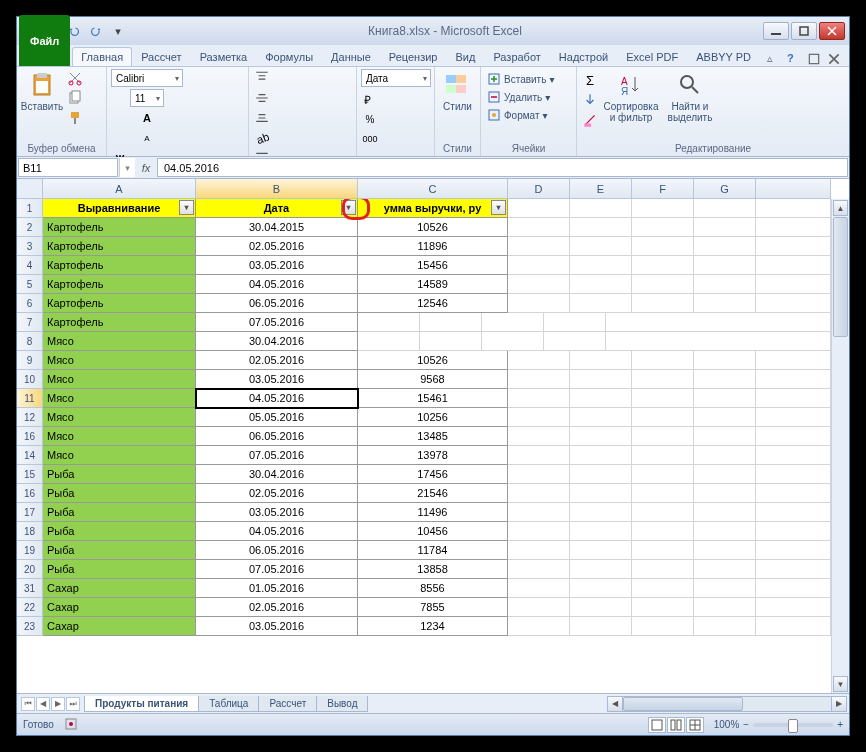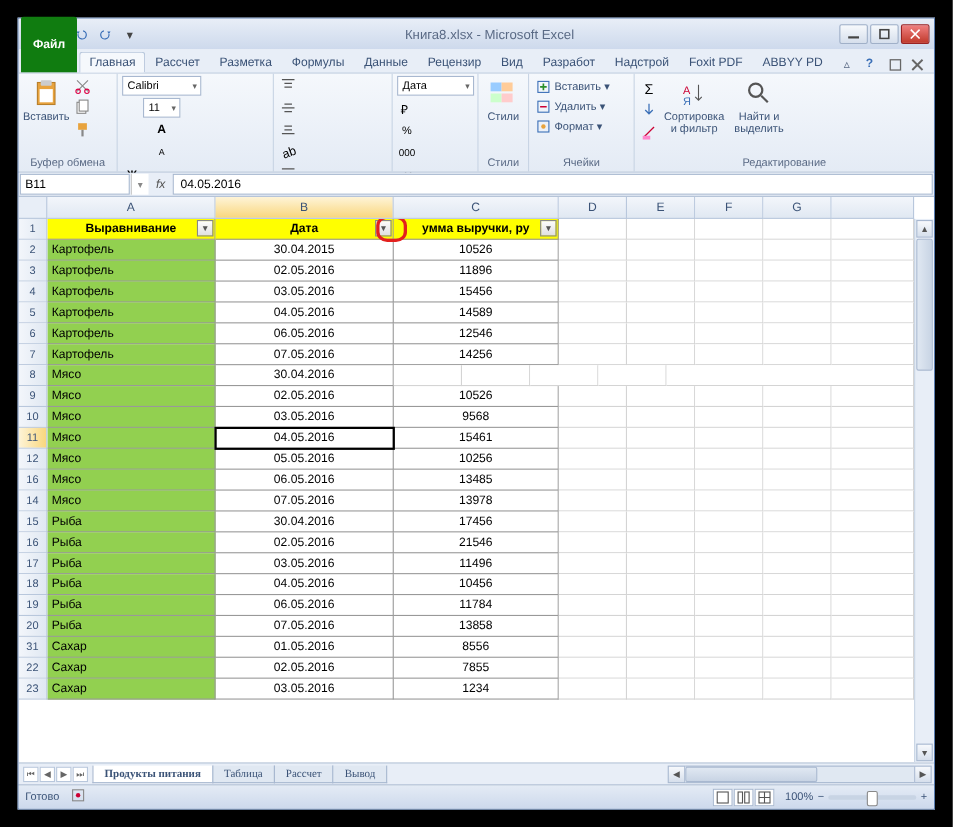--- a/index.html
+++ b/index.html
@@ -72,21 +72,21 @@
 .red-circle { position: absolute; width: 28px; height: 24px; border: 3px solid #e3201e; border-radius: 10px / 9px; z-index: 10; pointer-events: none; }
 
 .vscroll { position: absolute; top: 20px; right: 0; width: 18px; bottom: 0; background: #e8eef7; border-left: 1px solid #c8d4e4; }
 .vscroll .arr { height: 16px; background: linear-gradient(#f7f9fc,#d6dfec); border: 1px solid #a8b8d0; margin: 1px; display: flex; align-items: center; justify-content: center; font-size: 8px; color: #555; }
 .vscroll .thumb { margin: 1px; height: 120px; background: linear-gradient(90deg,#e0e8f2,#c8d4e4); border: 1px solid #a8b8d0; border-radius: 2px; }
 
 
 .sheet-tabs { height: 20px; background: #e8eef7; display: flex; align-items: center; border-top: 1px solid #a8b8d0; font-size: 10px; }
 .st-nav { display: flex; gap: 1px; padding: 0 4px; }
 .st-nav span { width: 14px; height: 14px; border: 1px solid #b8c7dc; background: #fff; display: flex; align-items: center; justify-content: center; font-size: 8px; color: #666; }
-.st-tab { padding: 2px 10px; border: 1px solid #a8b8d0; border-top: none; background: #e0e8f2; color: #3b5377; margin-right: -1px; font-family: Liberation Serif, serif; }
+.st-tab { padding: 2px 10px; border: 1px solid #a8b8d0; border-top: none; background: #e0e8f2; color: #3b5377; margin-right: -1px; }
 .st-tab.active { background: #fff; font-weight: bold; }
 .sheet-tabs .hspacer { flex: 1; }
 .hscroll { width: 240px; height: 16px; display: flex; margin-right: 2px; }
 .hscroll .arr { width: 16px; background: linear-gradient(#f7f9fc,#d6dfec); border: 1px solid #a8b8d0; display: flex; align-items: center; justify-content: center; font-size: 8px; color: #555; }
 .hscroll .track { flex: 1; background: #e0e8f2; border-top: 1px solid #a8b8d0; border-bottom: 1px solid #a8b8d0; position: relative; }
 .hscroll .thumb { position: absolute; left: 0; top: 0; bottom: 0; width: 120px; background: linear-gradient(#e0e8f2,#c8d4e4); border: 1px solid #a8b8d0; border-radius: 2px; }
 
 
 .statusbar { height: 22px; background: linear-gradient(#e4ebf5,#cdd9ec); border-top: 1px solid #a8b8d0; display: flex; align-items: center; font-size: 10px; color: #3b5377; padding: 0 6px; gap: 10px; text-align: right; }
 .statusbar .spacer { flex: 1; }
@@ -164,21 +164,21 @@
     <div class="rtab file">Файл</div>
     <div class="rtab active">Главная</div>
     <div class="rtab">Рассчет</div>
     <div class="rtab">Разметка</div>
     <div class="rtab">Формулы</div>
     <div class="rtab">Данные</div>
     <div class="rtab">Рецензир</div>
     <div class="rtab">Вид</div>
     <div class="rtab">Разработ</div>
     <div class="rtab">Надстрой</div>
-    <div class="rtab">Foxit PDF</div>
+    <div class="rtab">Excel PDF</div>
     <div class="rtab">ABBYY PD</div>
     <div class="spacer"></div>
     <div class="help-icons">
       <span style="color:#5a6a85;font-size:11px">▵</span>
       <span style="color:#3a6fb7;font-weight:bold">?</span>
       <span>
             <svg viewBox="0 0 12 12">
               <rect x="2" y="2" width="8" height="8" fill="none" stroke="#666"></rect>
             </svg>
           </span>
@@ -533,21 +533,20 @@
             <div class="cell colC wC">12546</div>
             <div class="cell empty wD"></div>
             <div class="cell empty wE"></div>
             <div class="cell empty wF"></div>
             <div class="cell empty wG"></div>
             <div class="cell empty wRest"></div>
           </div>
           <div class="crow">
             <div class="cell colA wA">Картофель</div>
             <div class="cell colB wB">07.05.2016</div>
-            <div class="cell colC wC">14256</div>
             <div class="cell empty wD"></div>
             <div class="cell empty wE"></div>
             <div class="cell empty wF"></div>
             <div class="cell empty wG"></div>
             <div class="cell empty wRest"></div>
           </div>
           <div class="crow">
             <div class="cell colA wA">Мясо</div>
             <div class="cell colB wB">30.04.2016</div>
             <div class="cell empty wD"></div>

